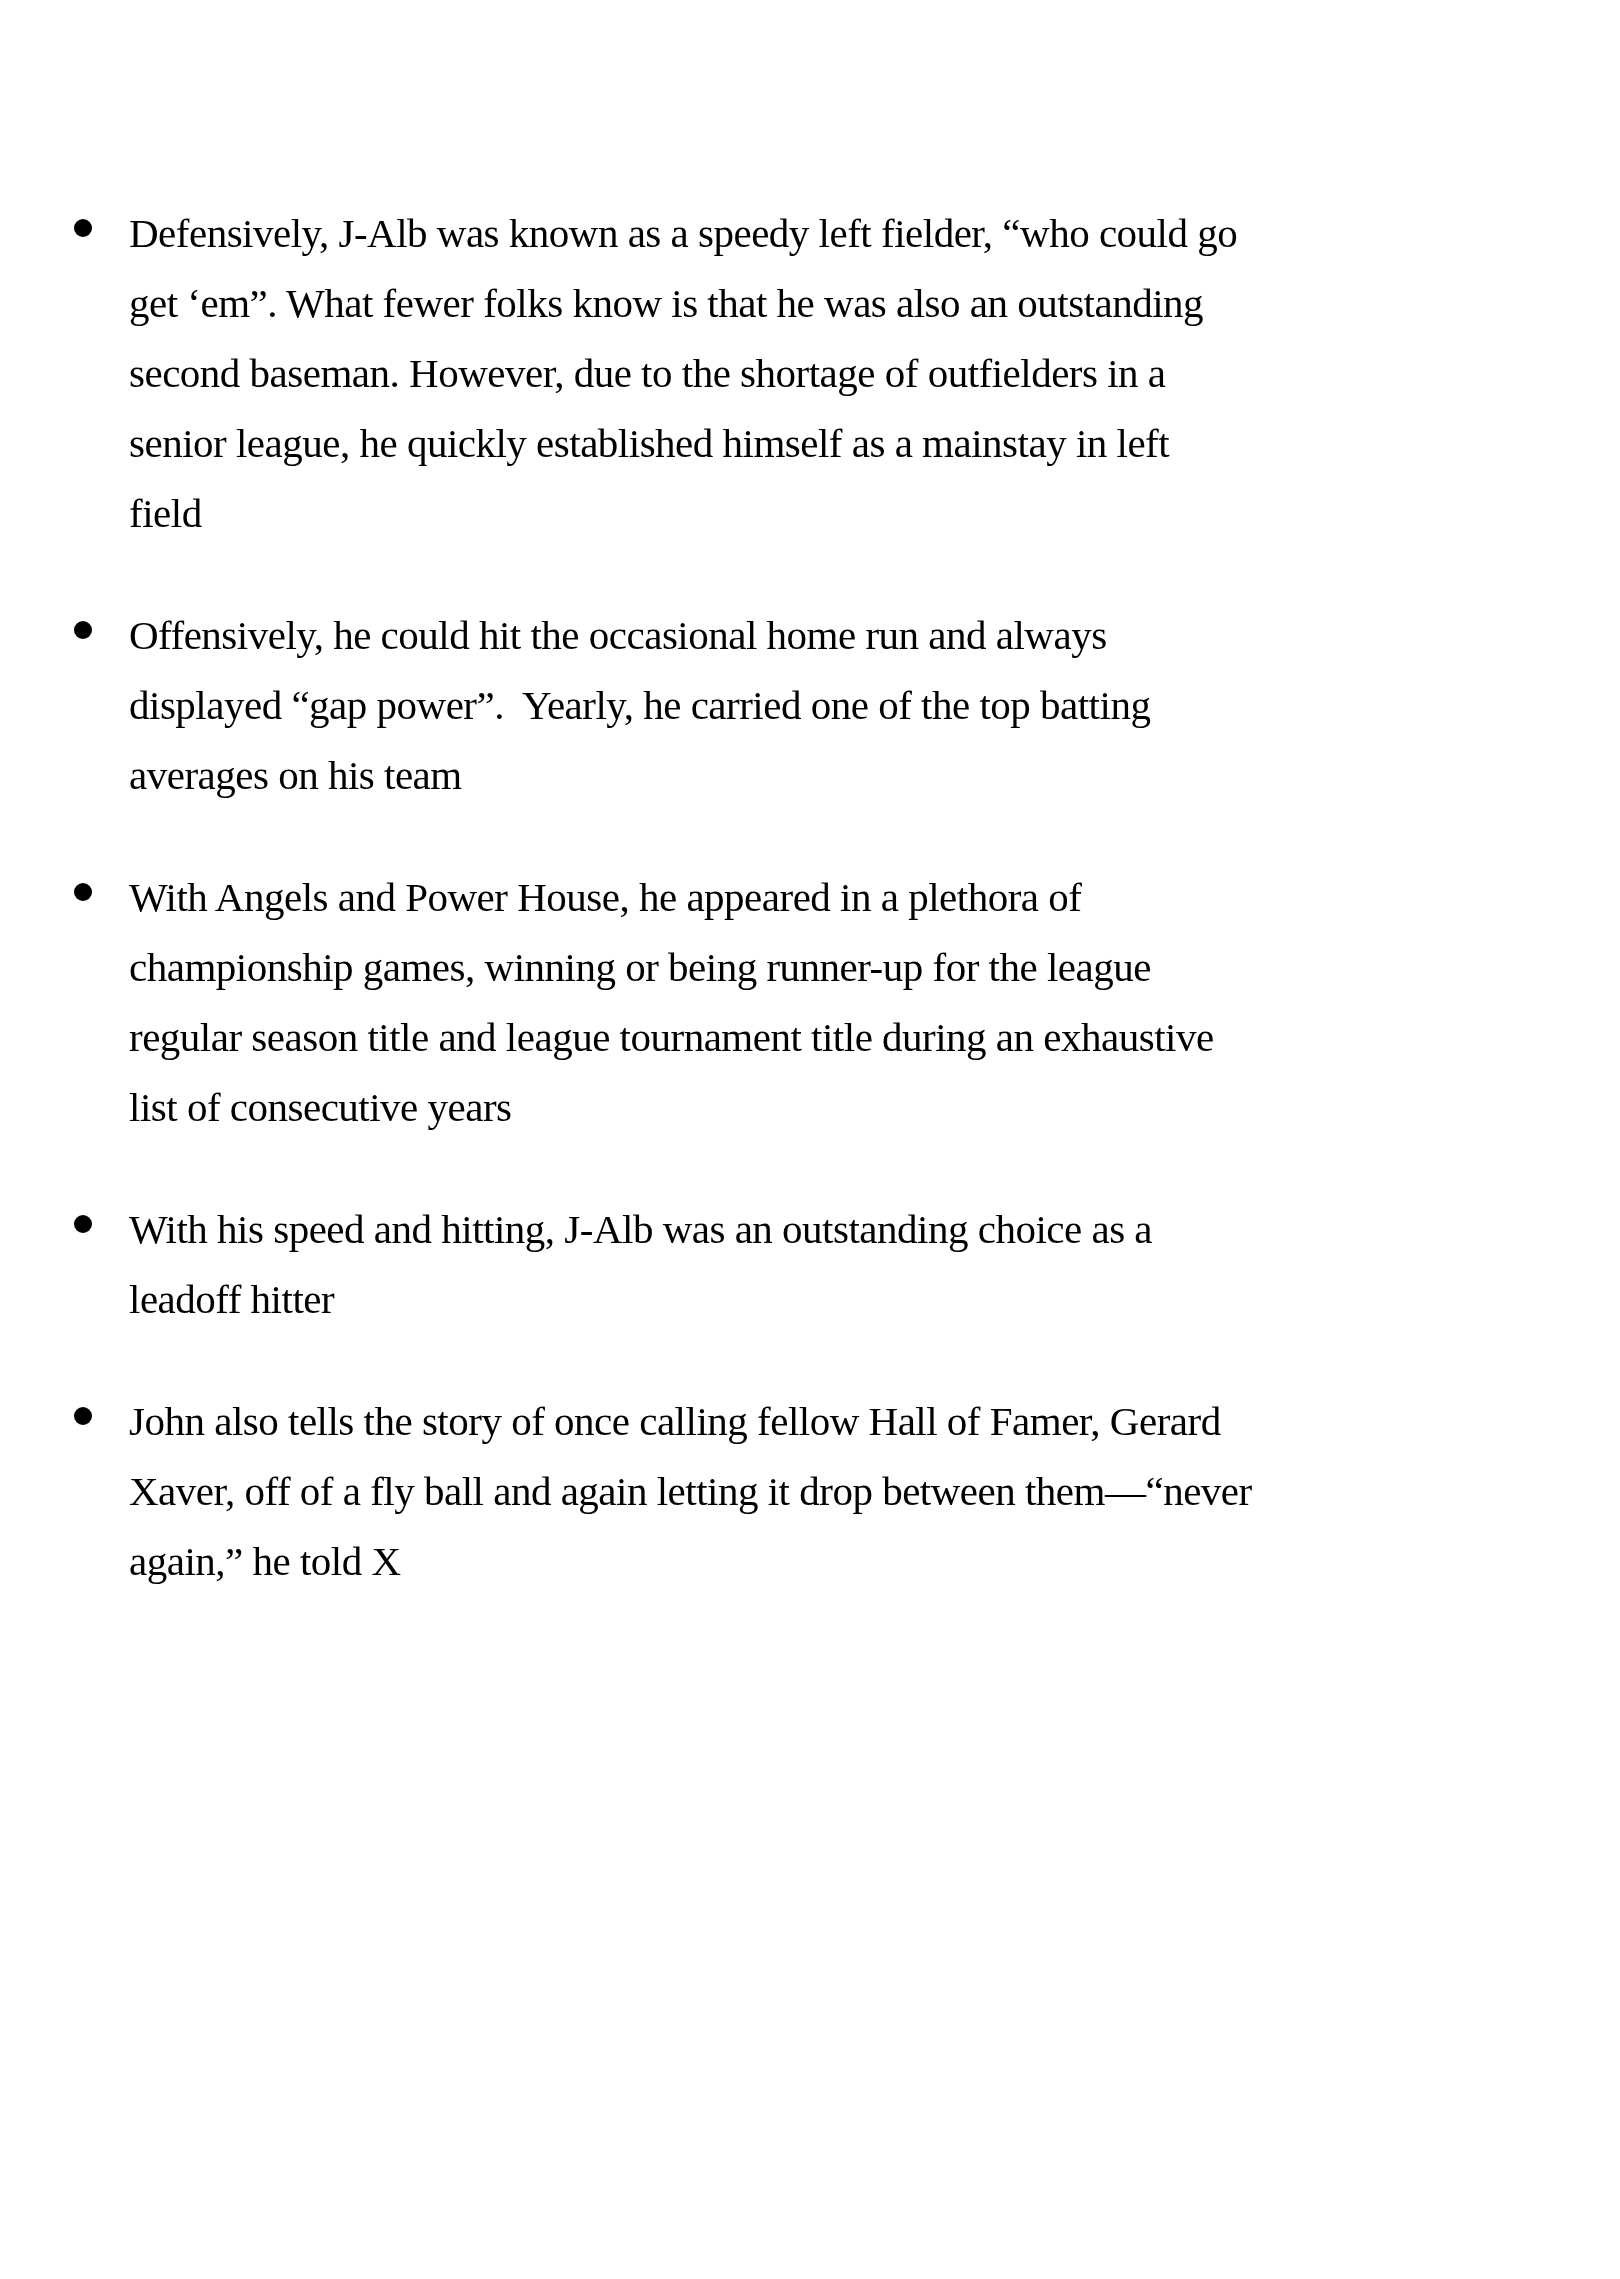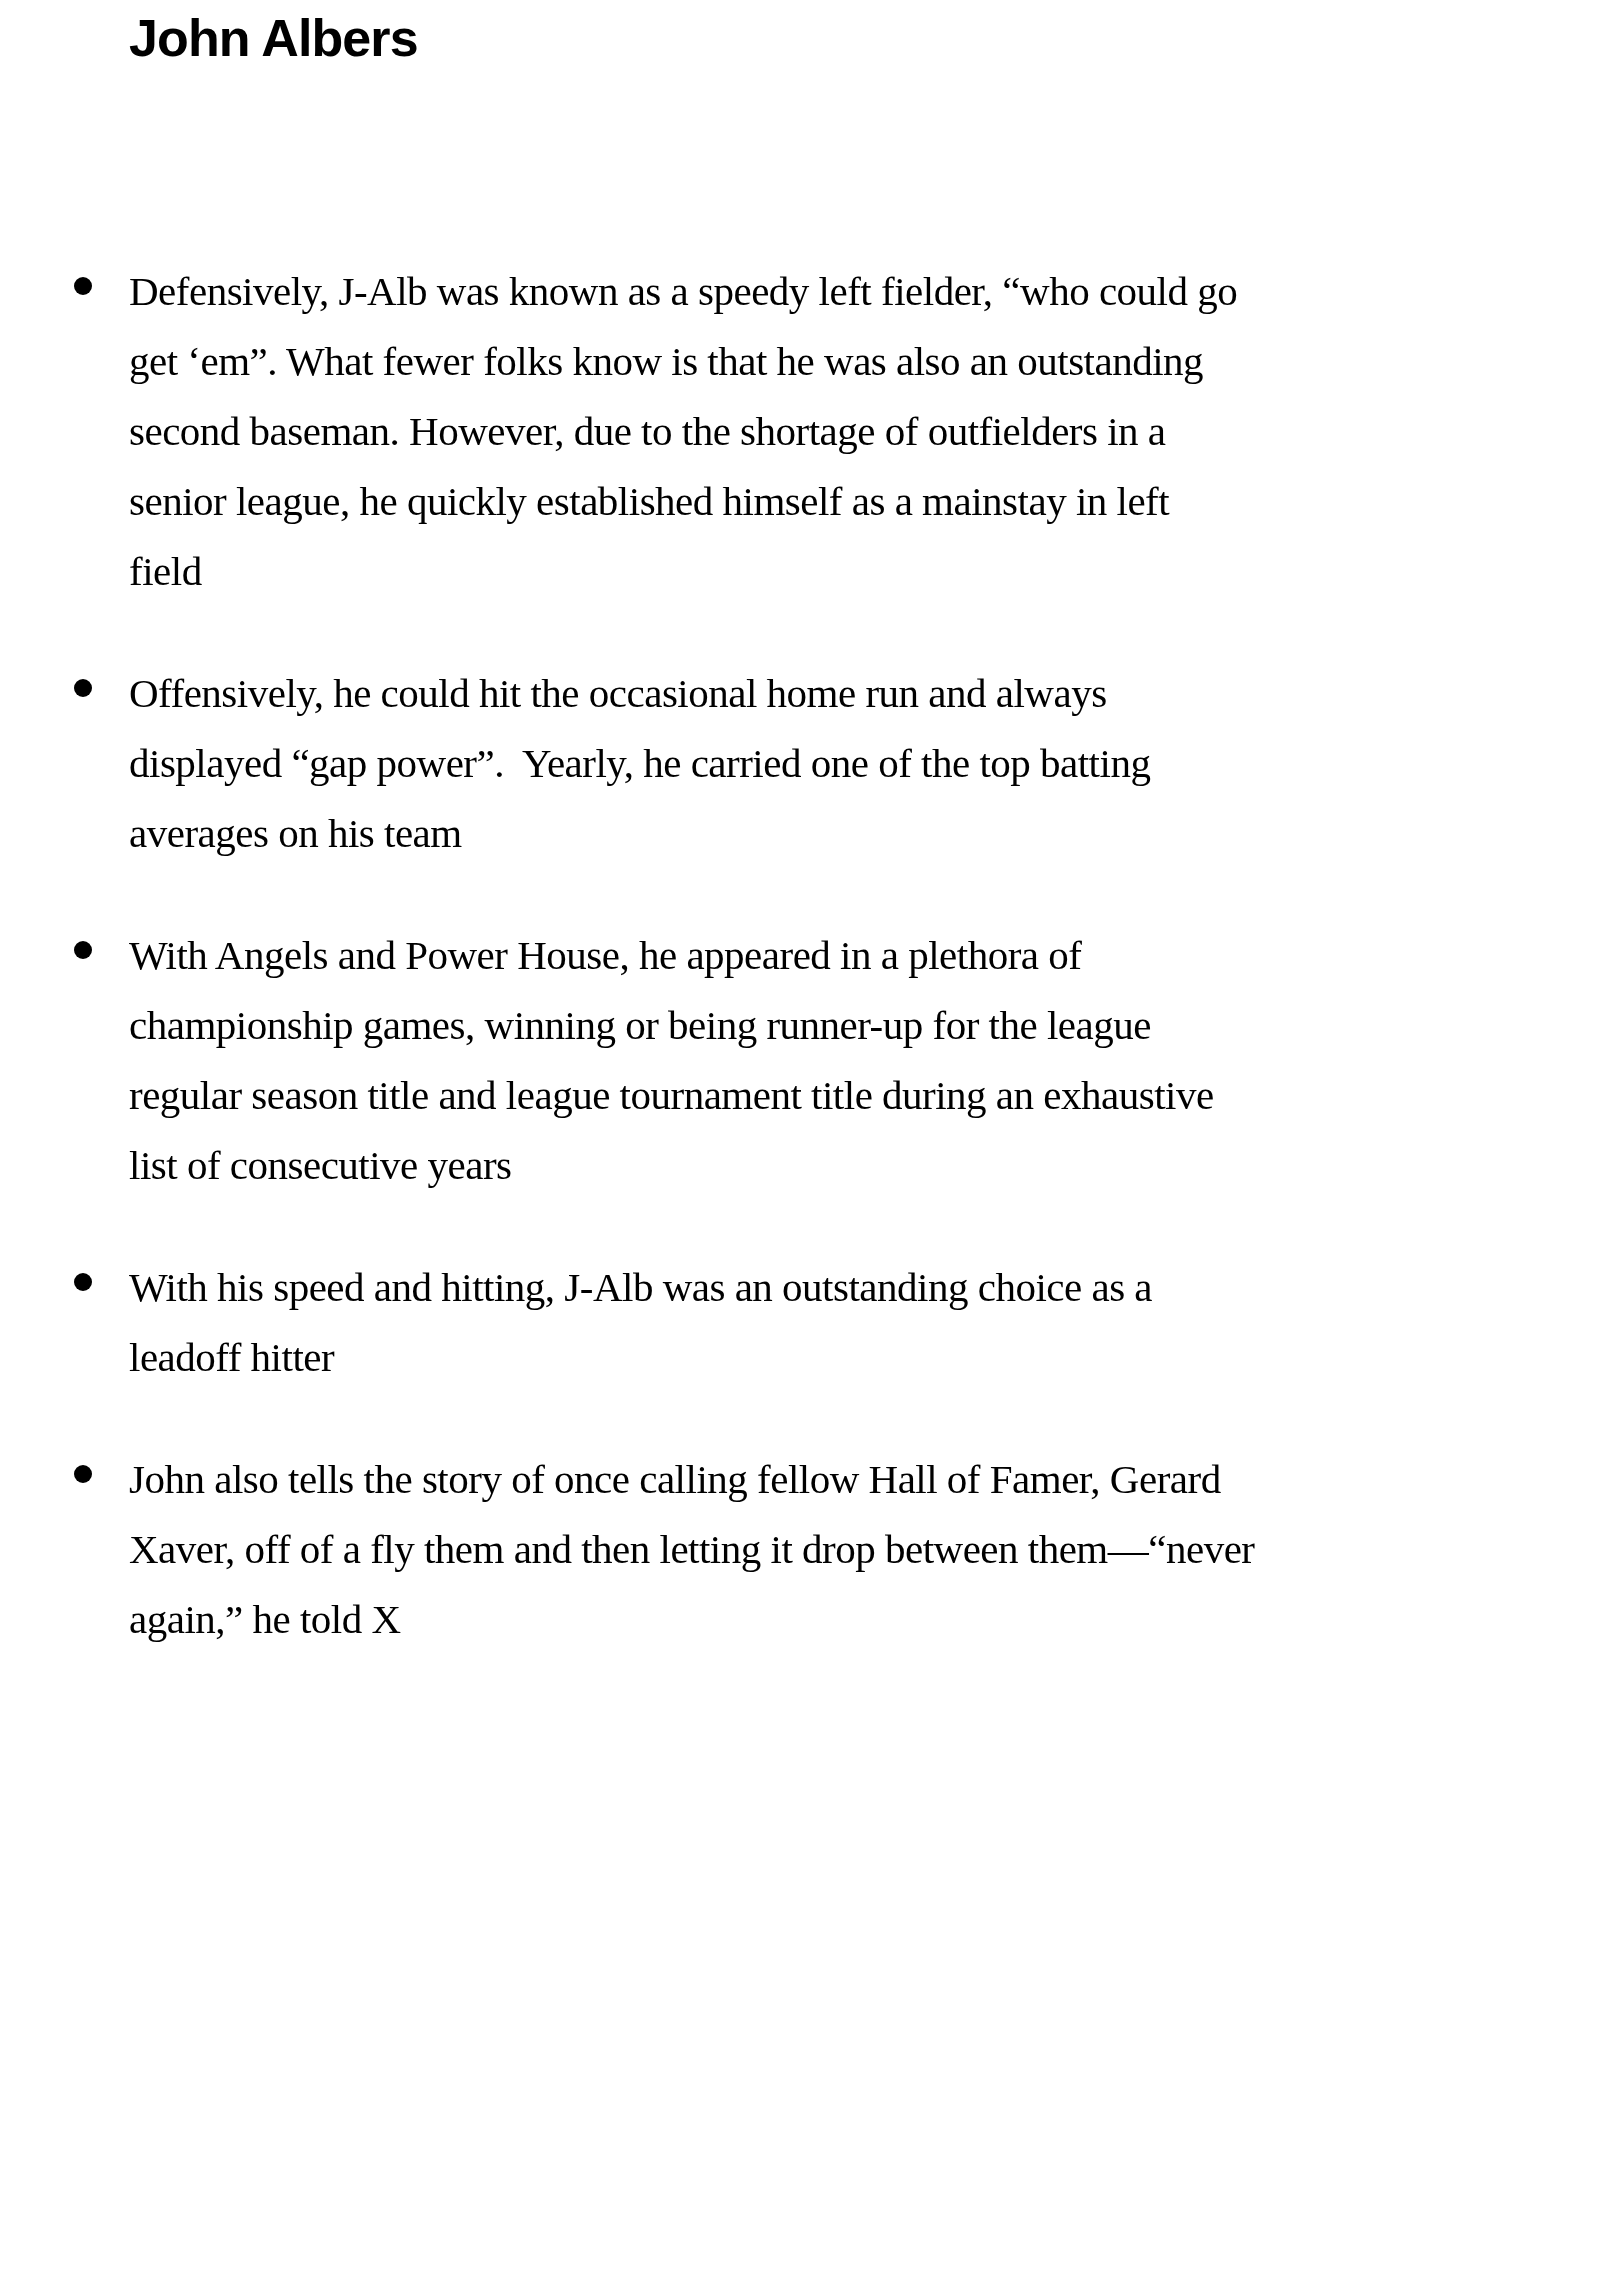--- a/index.html
+++ b/index.html
@@ -53,21 +53,20 @@
       max-width: 1490px;
       white-space: pre-wrap;
       font-family: Liberation Serif, serif;
     }
   </style>
 </head>
 <body>
 
 <div class="page">
 
-  <h1 class="doc-title">John Albers</h1>
 
   <ul class="bullet-list">
 
     <li class="bullet-item">
       <span class="bullet-dot"></span>
       <span class="bullet-text">Defensively, J-Alb was known as a speedy left fielder, “who could go
 get ‘em”. What fewer folks know is that he was also an outstanding
 second baseman. However, due to the shortage of outfielders in a
 senior league, he quickly established himself as a mainstay in left
 field</span>
@@ -93,19 +92,19 @@
       <span class="bullet-dot"></span>
       <span class="bullet-text">With his speed and hitting, J-Alb was an outstanding choice as a
 leadoff hitter</span>
     </li>
 
 
 
     <li class="bullet-item">
       <span class="bullet-dot"></span>
       <span class="bullet-text">John also tells the story of once calling fellow Hall of Famer, Gerard
-Xaver, off of a fly them and then letting it drop between them—“never
+Xaver, off of a fly ball and again letting it drop between them—“never
 again,” he told X</span>
     </li>
 
   </ul>
 </div>
 
 
 </body></html>

